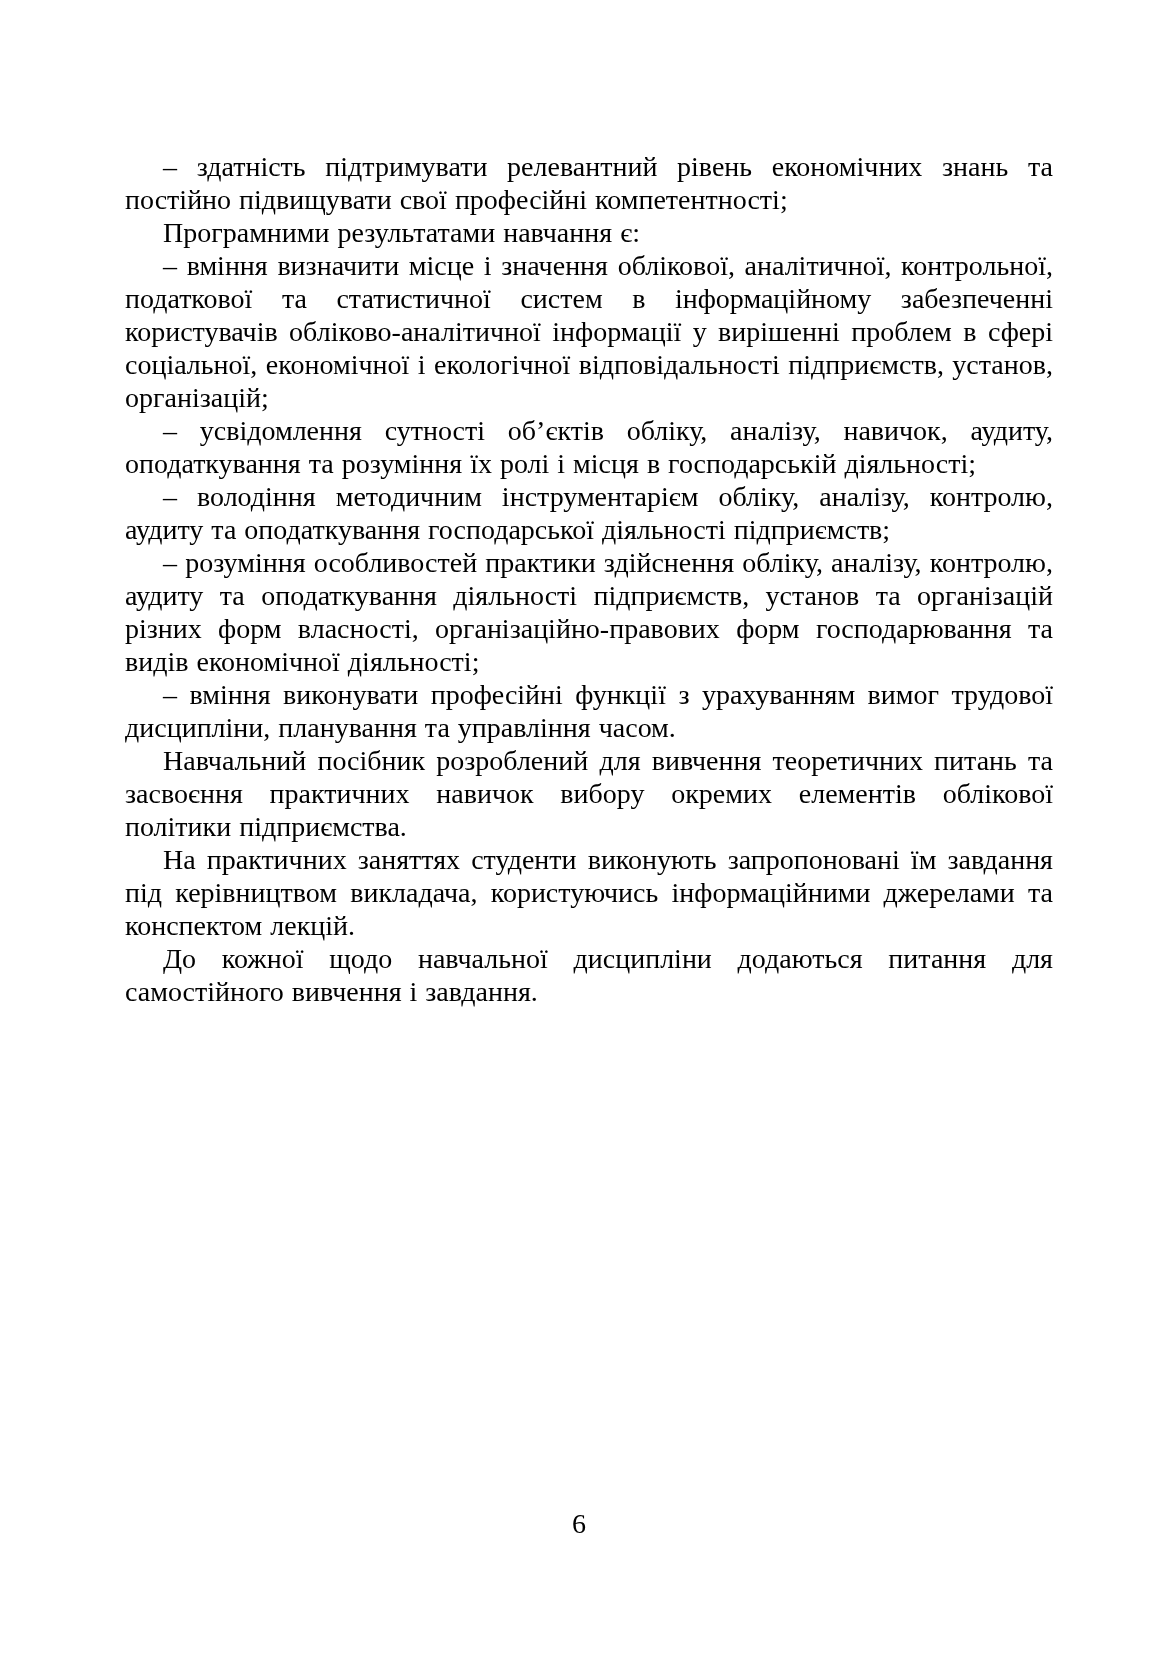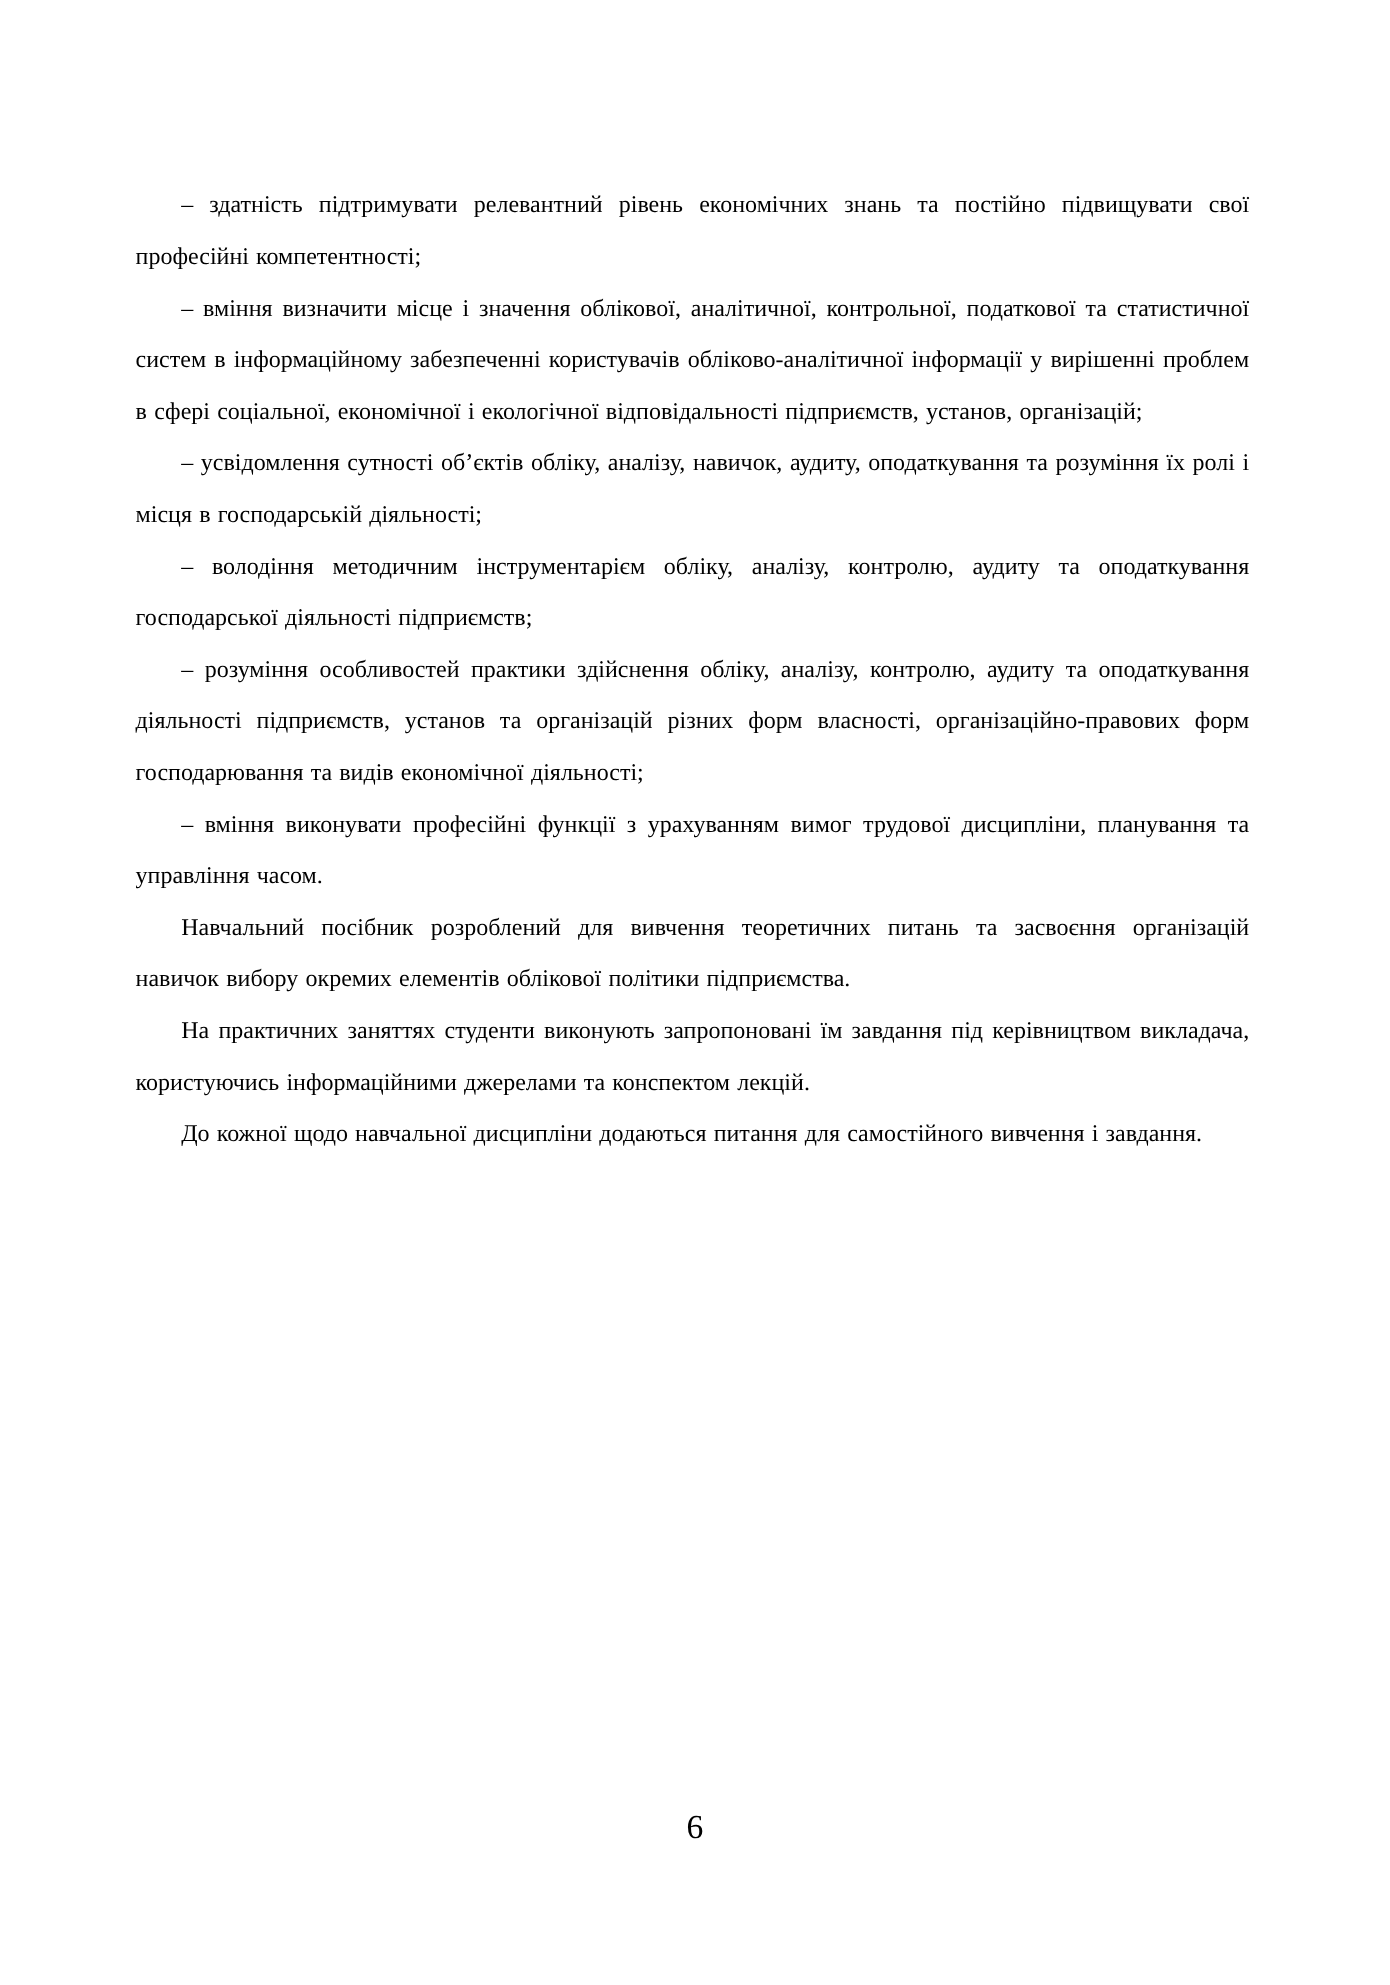--- a/index.html
+++ b/index.html
@@ -17,25 +17,25 @@
   .page {
     position: absolute;
     top: 0;
     left: 0;
     width: 1158px;
     height: 1654px;
     background: #ffffff;
   }
   .text-block {
     position: absolute;
-    left: 113px;
+    left: 125px;
     top: 150px;
     width: 928px;
-    font-size: 20px;
-    line-height: 43px;
+    font-size: 28px;
+    line-height: 33px;
   }
   .text-block p {
     margin: 0;
     padding: 0;
     text-align: justify;
     text-indent: 38px;
     word-spacing: 1px;
   }
   .page-number {
     position: absolute;
@@ -46,23 +46,24 @@
     font-size: 28px;
     line-height: 32px;
   }
 </style>
 </head>
 <body>
 
 <div class="page">
   <div class="text-block">
     <p>– здатність підтримувати релевантний рівень економічних знань та постійно підвищувати свої професійні компетентності;</p>
+    <p>Програмними результатами навчання є:</p>
     <p>– вміння визначити місце і значення облікової, аналітичної, контрольної, податкової та статистичної систем в інформаційному забезпеченні користувачів обліково-аналітичної інформації у вирішенні проблем в сфері соціальної, економічної і екологічної відповідальності підприємств, установ, організацій;</p>
     <p>– усвідомлення сутності об’єктів обліку, аналізу, навичок, аудиту, оподаткування та розуміння їх ролі і місця в господарській діяльності;</p>
     <p>– володіння методичним інструментарієм обліку, аналізу, контролю, аудиту та оподаткування господарської діяльності підприємств;</p>
     <p>– розуміння особливостей практики здійснення обліку, аналізу, контролю, аудиту та оподаткування діяльності підприємств, установ та організацій різних форм власності, організаційно-правових форм господарювання та видів економічної діяльності;</p>
     <p>– вміння виконувати професійні функції з урахуванням вимог трудової дисципліни, планування та управління часом.</p>
-    <p>Навчальний посібник розроблений для вивчення теоретичних питань та засвоєння організацій навичок вибору окремих елементів облікової політики підприємства.</p>
+    <p>Навчальний посібник розроблений для вивчення теоретичних питань та засвоєння практичних навичок вибору окремих елементів облікової політики підприємства.</p>
     <p>На практичних заняттях студенти виконують запропоновані їм завдання під керівництвом викладача, користуючись інформаційними джерелами та конспектом лекцій.</p>
     <p>До кожної щодо навчальної дисципліни додаються питання для самостійного вивчення і завдання.</p>
   </div>
   <div class="page-number">6</div>
 </div>
 
 </body></html>

